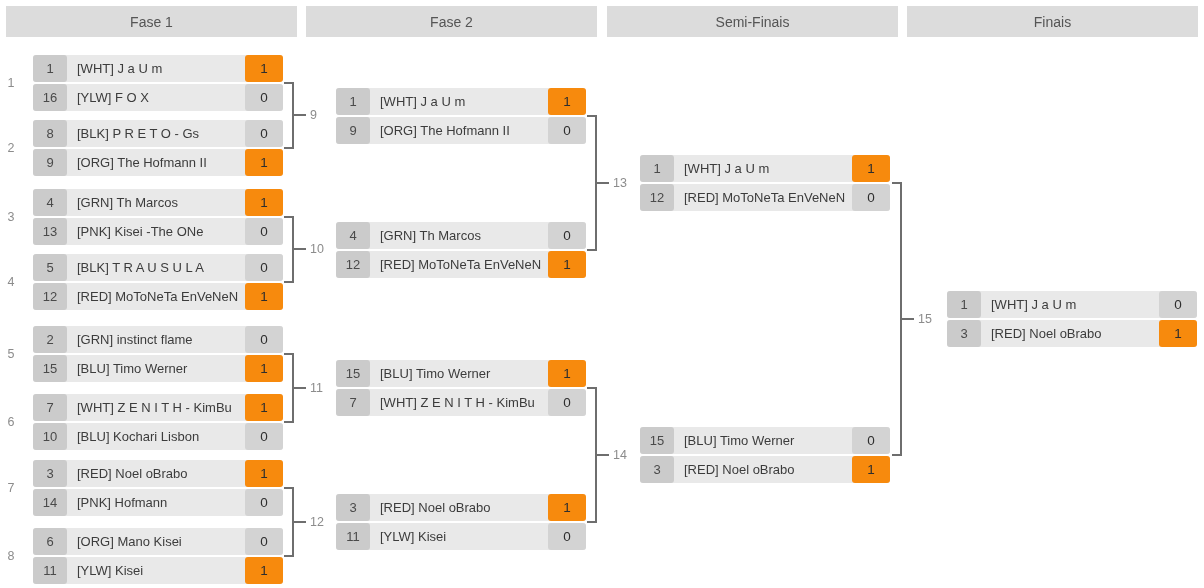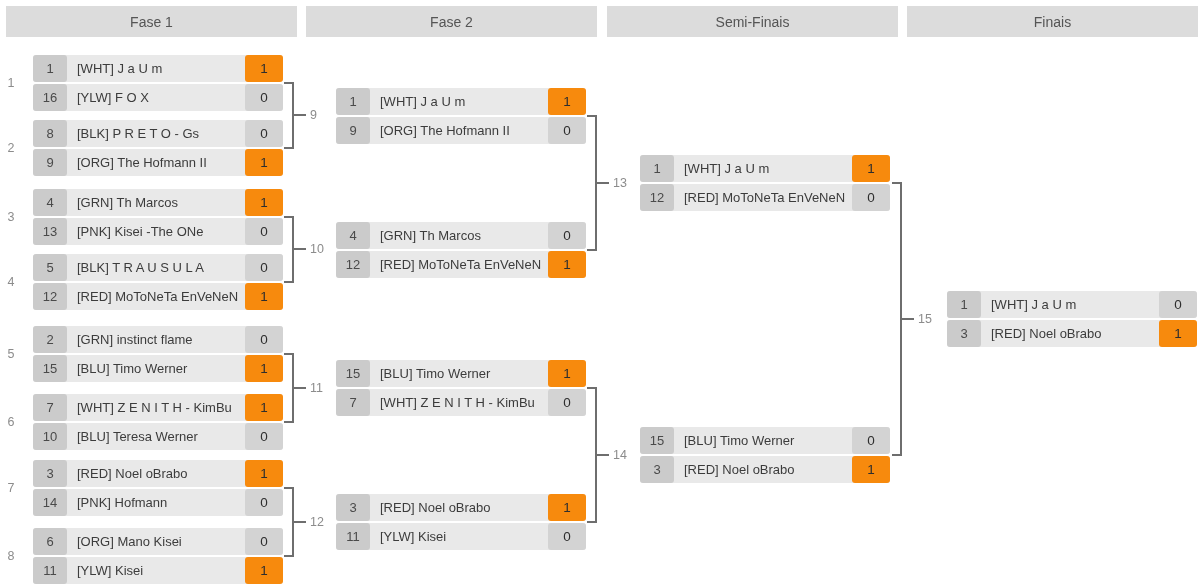--- a/index.html
+++ b/index.html
@@ -111,21 +111,21 @@
   </div>
 
   <div class="match" style="left:33px;top:394px">
     <div class="row">
       <span class="seed">7</span>
       <span class="pname">[WHT] Z E N I T H - KimBu</span>
       <span class="score win">1</span>
     </div>
     <div class="row">
       <span class="seed">10</span>
-      <span class="pname">[BLU] Teresa Werner</span>
+      <span class="pname">[BLU] Kochari Lisbon</span>
       <span class="score">0</span>
     </div>
   </div>
 
   <div class="match" style="left:33px;top:460px">
     <div class="row">
       <span class="seed">3</span>
       <span class="pname">[RED] Noel oBrabo</span>
       <span class="score win">1</span>
     </div>

